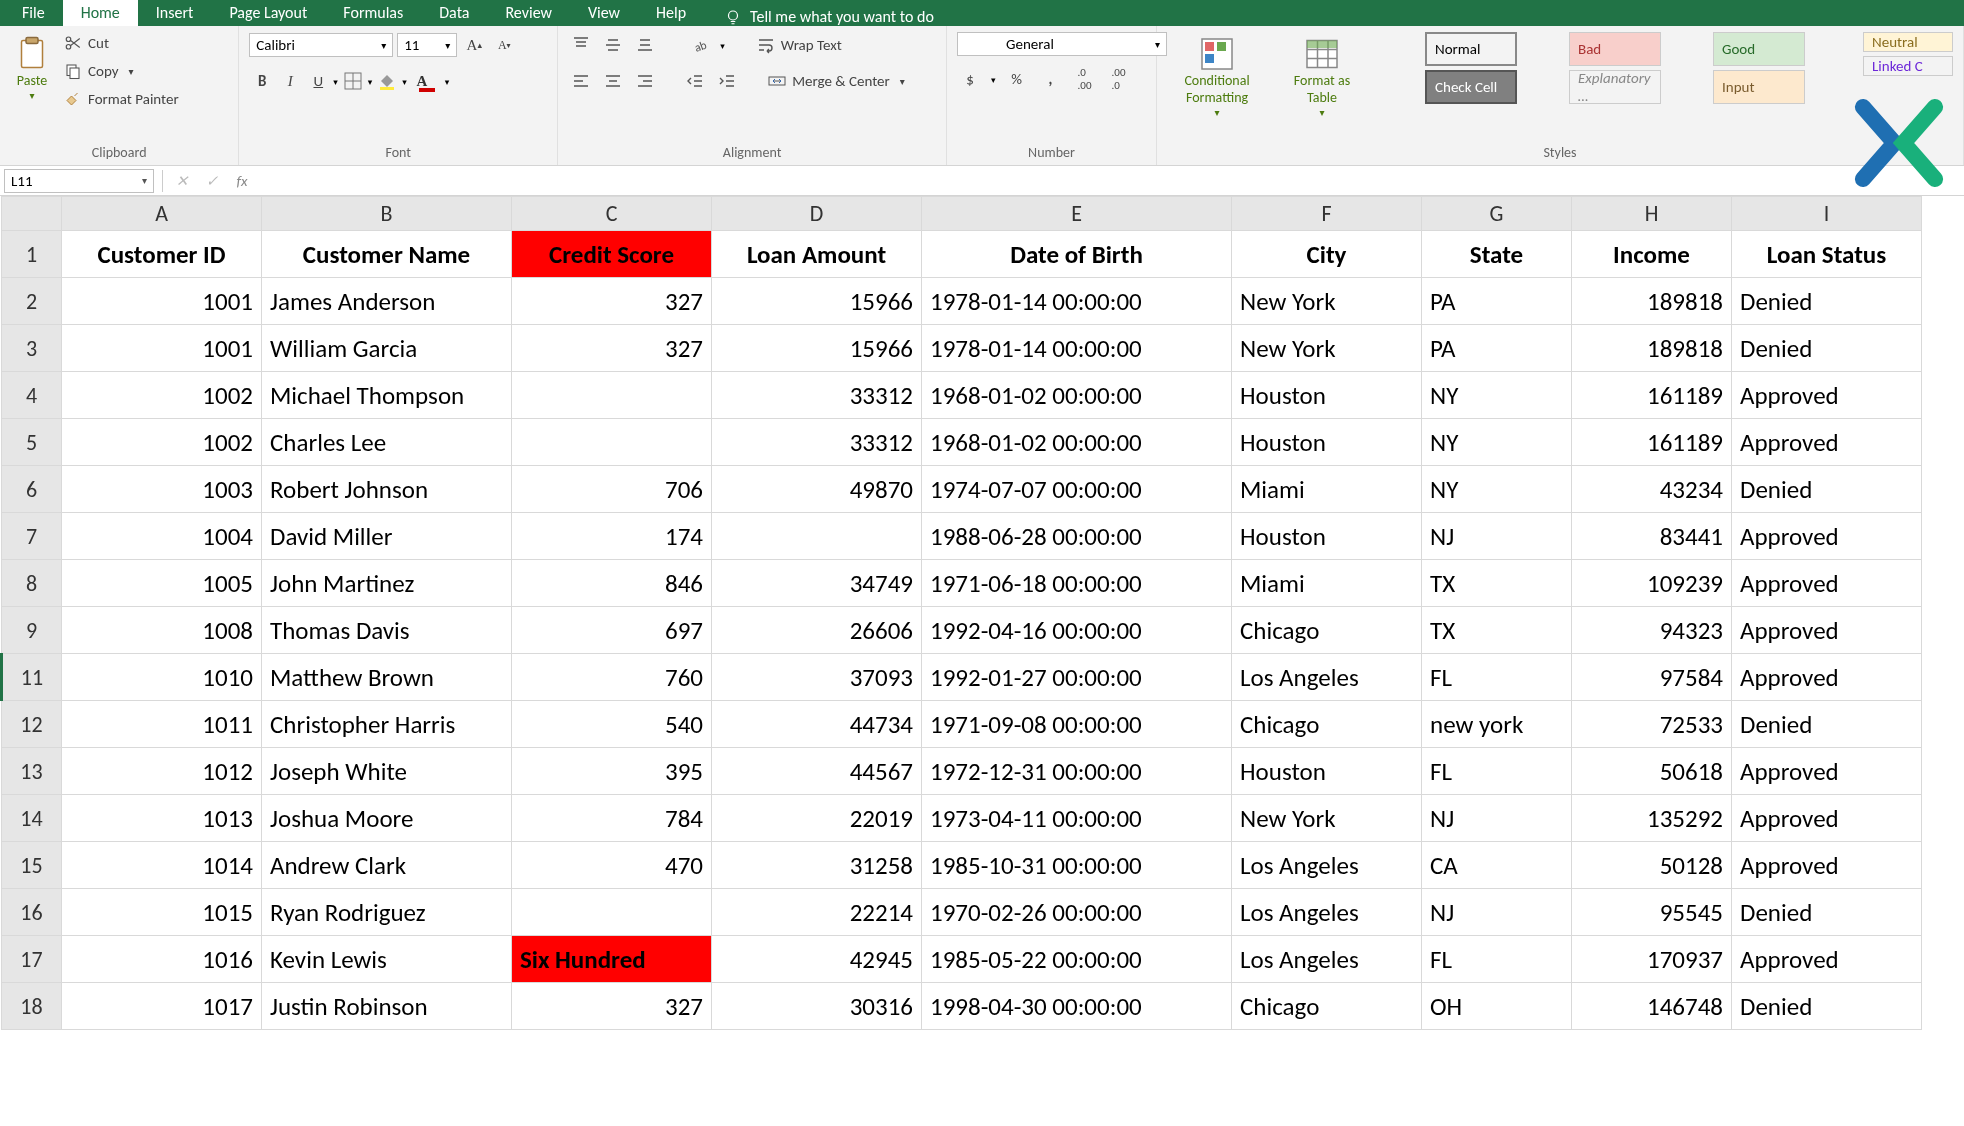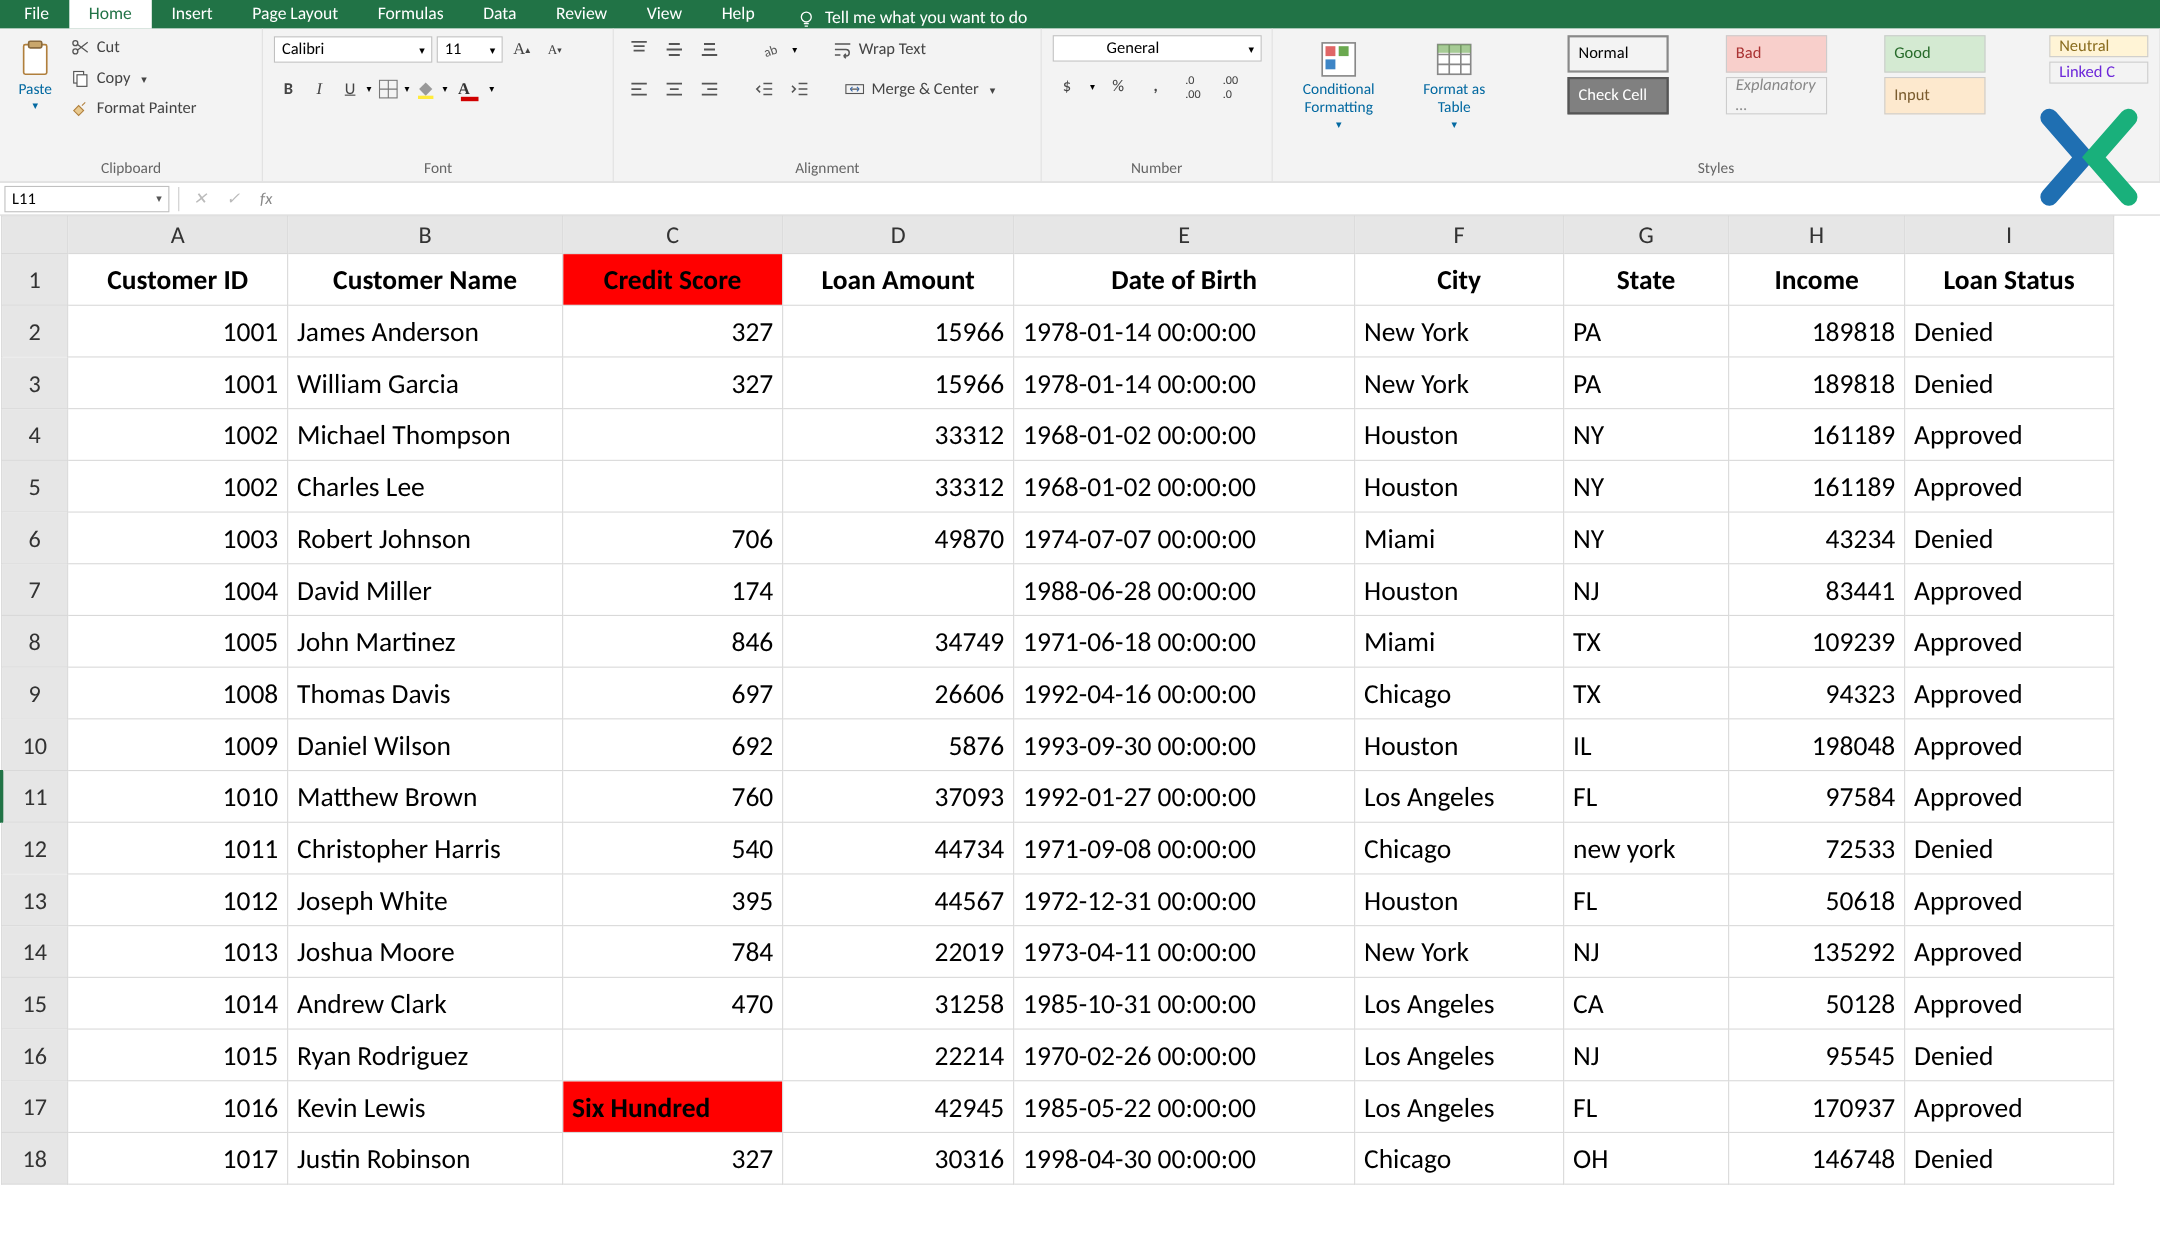--- a/index.html
+++ b/index.html
@@ -6,21 +6,21 @@
   html, body { width: 1964px; height: 1126px; font-family: "Segoe UI", Calibri, sans-serif; overflow: hidden; background:#fff; }
   .tabs { display:flex; background:#217346; height:26px; align-items:flex-end; padding-left:4px; }
   .tab { color:#fff; font-size:16px; padding:4px 18px; cursor:pointer; }
   .tab.active { background:#fff; color:#217346; }
   .tell-me { display:flex; align-items:center; color:#fff; font-size:16px; margin-left:20px; gap:8px; }
   .tell-me svg { width:18px; height:18px; }
   .ribbon { background:#f3f3f3; border-bottom:1px solid #d4d4d4; height:140px; display:flex; }
   .group { border-right:1px solid #e0e0e0; padding:6px 10px 2px 10px; display:flex; flex-direction:column; justify-content:space-between; }
   .group-body { display:flex; gap:10px; flex:1; align-items:flex-start; }
   .group-label { text-align:center; font-size:14px; color:#666; padding:2px 0; }
-  .big-btn { display:flex; flex-direction:column; align-items:center; justify-content:space-between; font-size:14px; color:#0369a1; padding:4px; }
+  .big-btn { display:flex; flex-direction:column; align-items:center; justify-content:space-between; font-size:14px; color:#4d7c0f; padding:4px; }
   .big-btn svg { width:36px; height:36px; }
   .mini-item { display:flex; align-items:center; gap:6px; font-size:15px; color:#444; padding:2px 0; }
   .mini-item svg { width:18px; height:18px; }
   .stack { display:flex; flex-direction:column; gap:6px; justify-content:center; }
   .font-row { display:flex; gap:4px; align-items:center; }
   .combo { background:#fff; border:1px solid #c0c0c0; font-size:15px; padding:2px 6px; display:flex; align-items:center; justify-content:space-between; }
   .icon-btn { width:26px; height:26px; display:inline-flex; align-items:center; justify-content:center; font-size:15px; color:#444; }
   .icon-row { display:flex; gap:2px; align-items:center;}
   .styles-cells { display:grid; grid-template-columns: repeat(3, 140px); grid-auto-rows:34px; gap:4px; }
   .style-cell { border:1px solid #ccc; display:flex; align-items:center; padding:0 8px; font-size:15px;margin-left:48px; }
@@ -220,21 +220,21 @@
           <span>Merge &amp; Center</span>
             <span style="font-size:10px;margin-left:4px;">▾</span>
         </div>
       </div>
     </div>
     <div class="group-label">Alignment</div>
   </div>
 
   <div class="group" style="width:210px;">
     <div class="group-body" style="flex-direction:column;gap:10px;">
-      <div class="combo" style="width:190px;padding-left:48px;">
+      <div class="combo" style="width:210px;padding-left:48px;">
         <span>General</span>
           <span style="font-size:10px;">▾</span>
       </div>
       <div class="icon-row" style="gap:8px;">
         <span class="icon-btn">$</span>
           <span style="font-size:9px;">▾</span>
         <span class="icon-btn">%</span>
         <span class="icon-btn" style="font-weight:700;">,</span>
         <span class="icon-btn" style="font-size:11px;">.0<br>.00</span>
         <span class="icon-btn" style="font-size:11px;">.00<br>.0</span>
@@ -428,32 +428,20 @@
           <td class="num">1008</td>
           <td class="txt">Thomas Davis</td>
           <td class="num" style="text-align:right;">697</td>
           <td class="num">26606</td>
           <td class="txt">1992-04-16 00:00:00</td>
           <td class="txt">Chicago</td>
           <td class="txt">TX</td>
           <td class="num">94323</td>
           <td class="txt">Approved</td>
         </tr>
-        <tr class="">
-          <th class="rowhdr">10</th>
-          <td class="num">1009</td>
-          <td class="txt">Daniel Wilson</td>
-          <td class="num" style="text-align:right;">692</td>
-          <td class="num">5876</td>
-          <td class="txt">1993-09-30 00:00:00</td>
-          <td class="txt">Houston</td>
-          <td class="txt">IL</td>
-          <td class="num">198048</td>
-          <td class="txt">Approved</td>
-        </tr>
         <tr class=" sel-row">
           <th class="rowhdr">11</th>
           <td class="num">1010</td>
           <td class="txt">Matthew Brown</td>
           <td class="num" style="text-align:right;">760</td>
           <td class="num">37093</td>
           <td class="txt">1992-01-27 00:00:00</td>
           <td class="txt">Los Angeles</td>
           <td class="txt">FL</td>
           <td class="num">97584</td>

